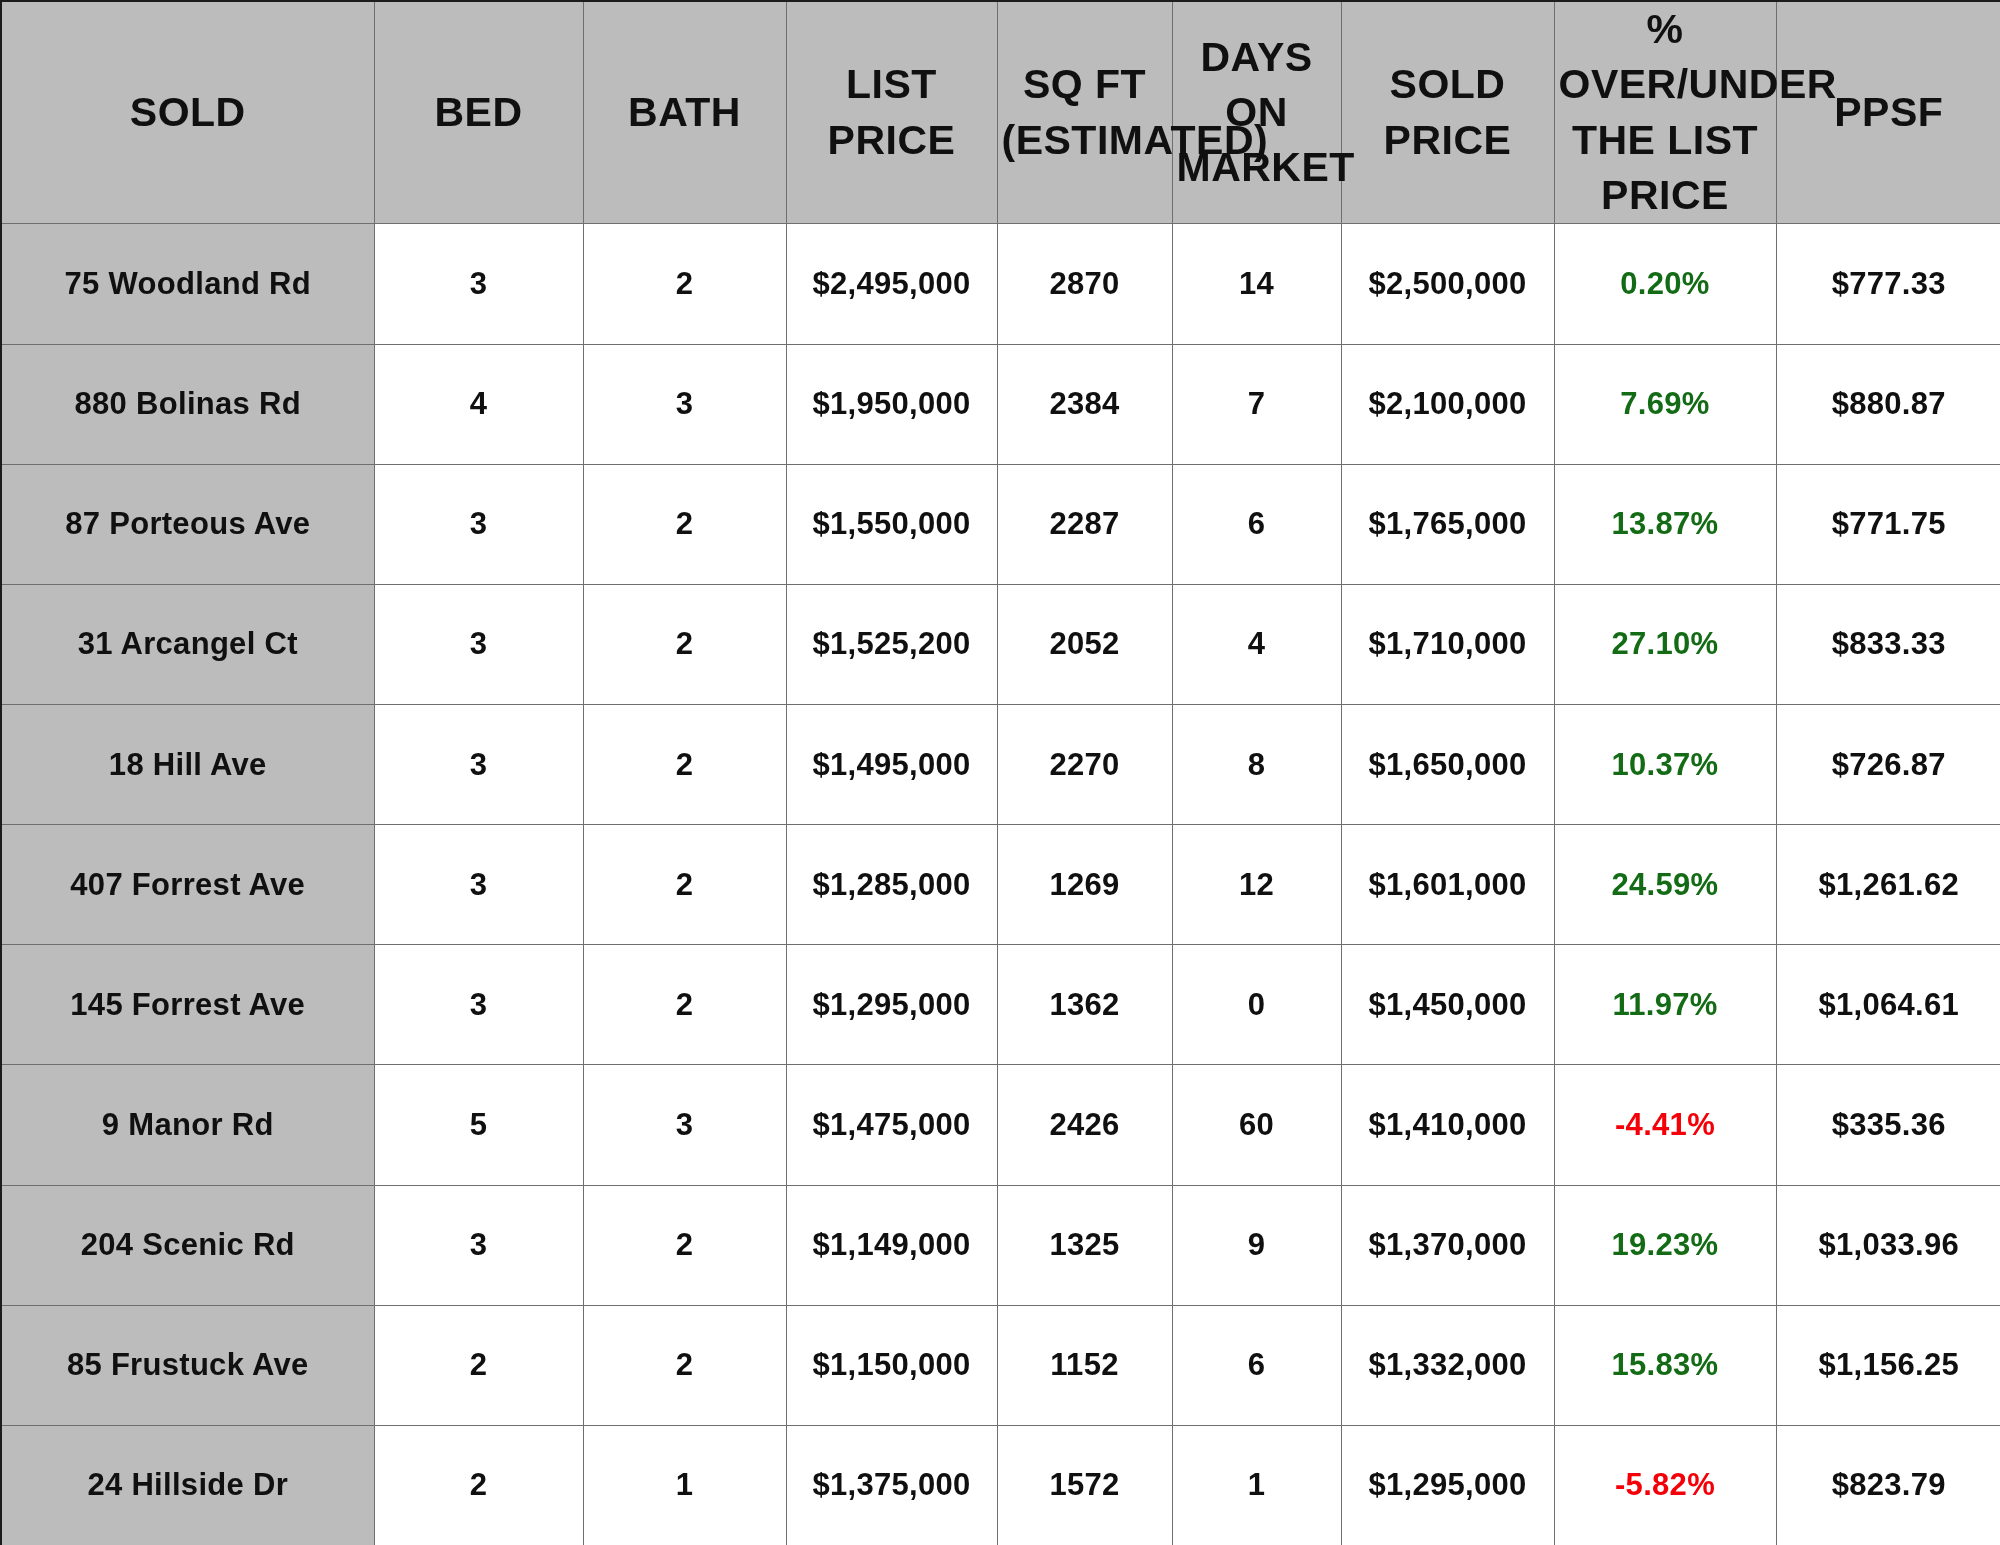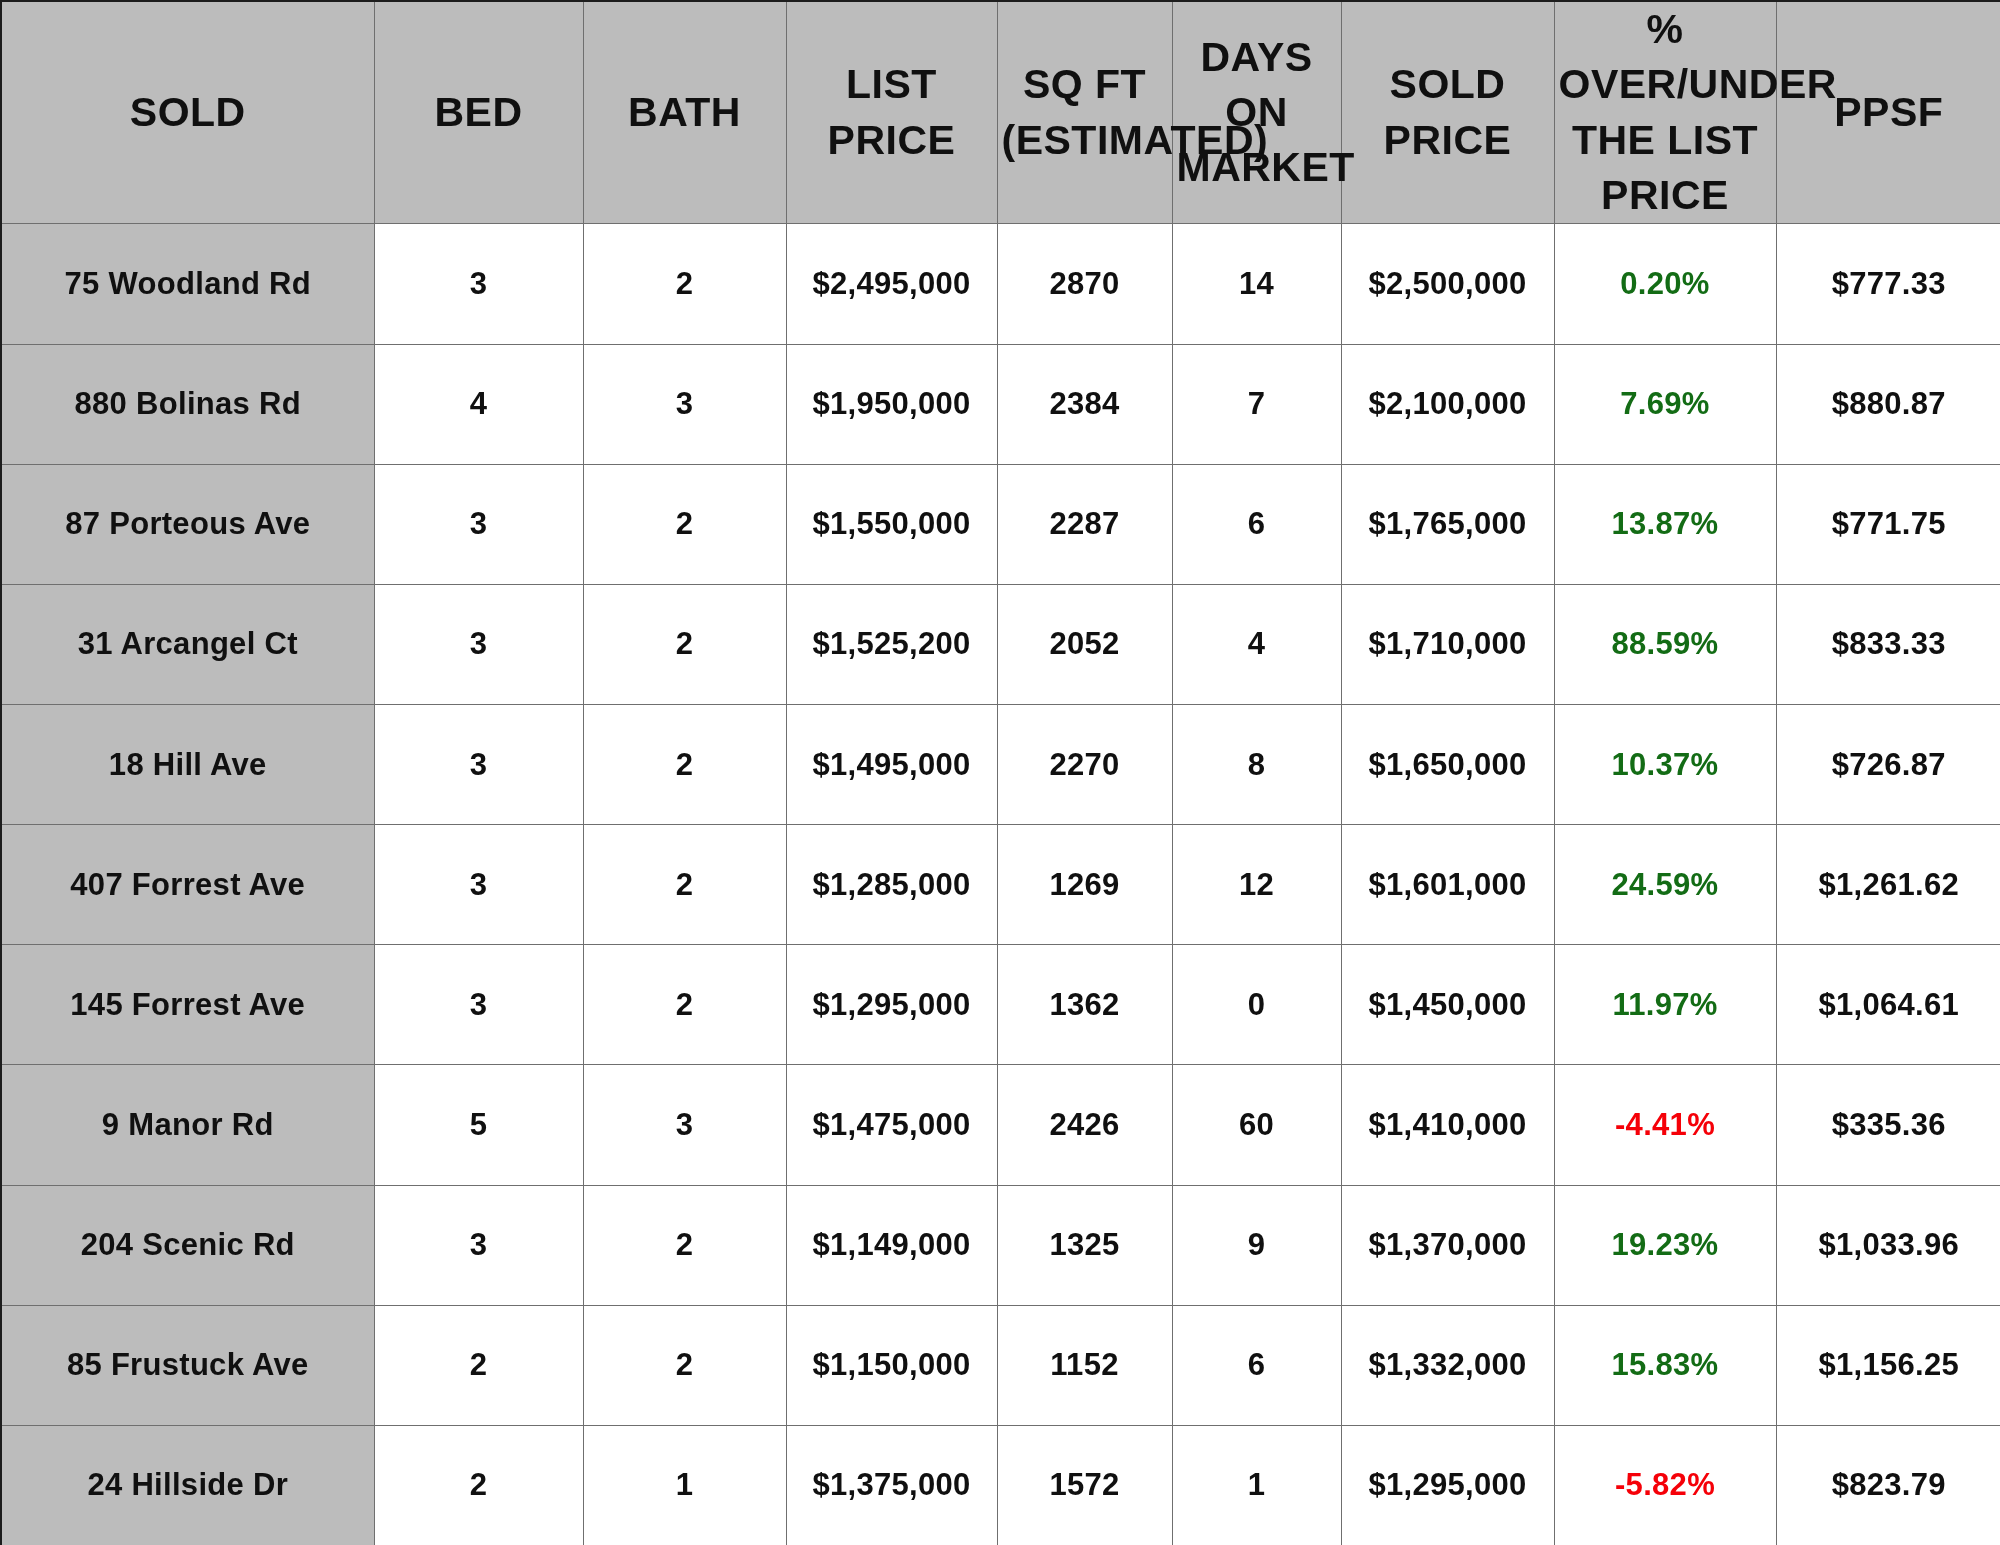--- a/index.html
+++ b/index.html
@@ -100,21 +100,21 @@
           <td>$771.75</td>
         </tr>
         <tr>
           <th>31 Arcangel Ct</th>
           <td>3</td>
           <td>2</td>
           <td>$1,525,200</td>
           <td>2052</td>
           <td>4</td>
           <td>$1,710,000</td>
-          <td class="pos">88.59%</td>
+          <td class="pos">27.10%</td>
           <td>$833.33</td>
         </tr>
         <tr>
           <th>18 Hill Ave</th>
           <td>3</td>
           <td>2</td>
           <td>$1,495,000</td>
           <td>2270</td>
           <td>8</td>
           <td>$1,650,000</td>

